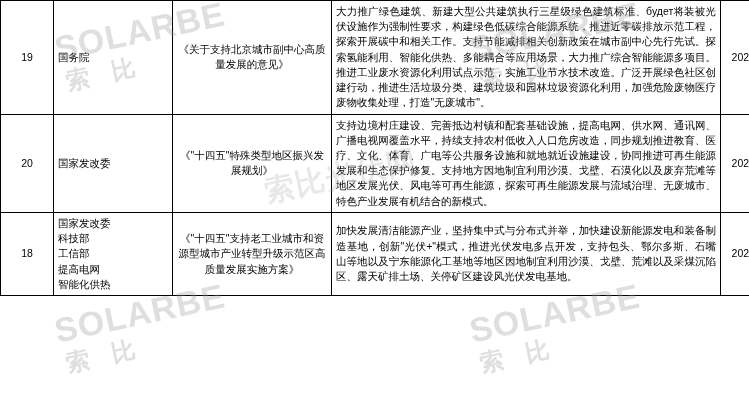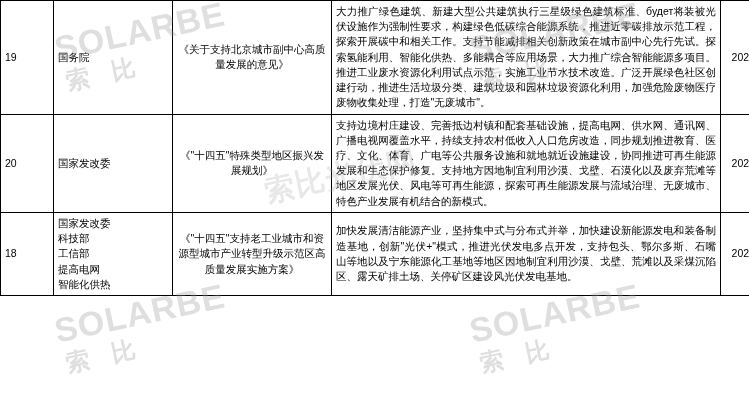--- a/index.html
+++ b/index.html
@@ -31,20 +31,21 @@
     border: 1px solid #000000;
     vertical-align: middle;
     padding: 3px 4px;
     font-size: 10.5px;
     line-height: 1.45;
     color: #000000;
     background: transparent;
   }
   td.col-no {
     width: 44px;
+    text-align: center;
     font-size: 11px;
   }
   td.col-org {
     width: 110px;
     font-size: 11px;
     line-height: 1.5;
   }
   td.col-title {
     width: 150px;
     text-align: center;

